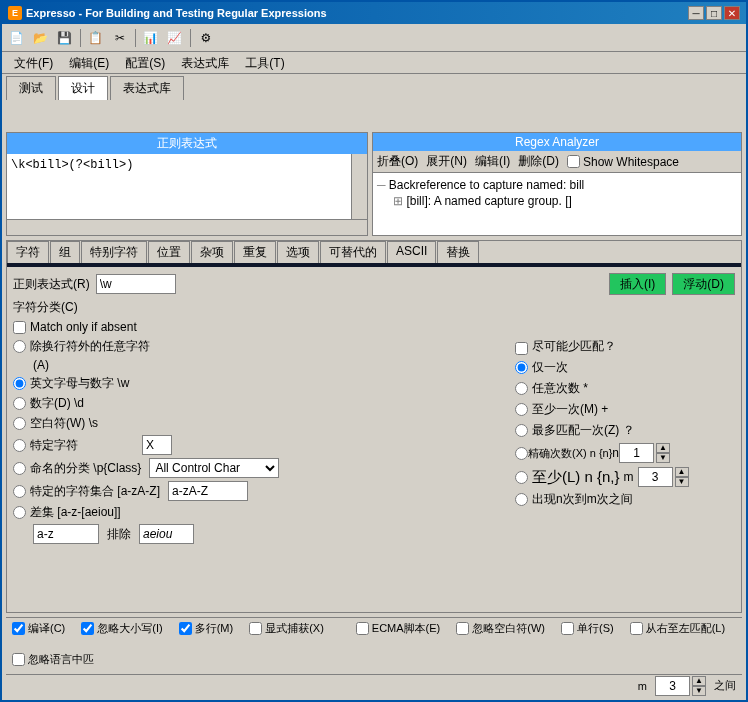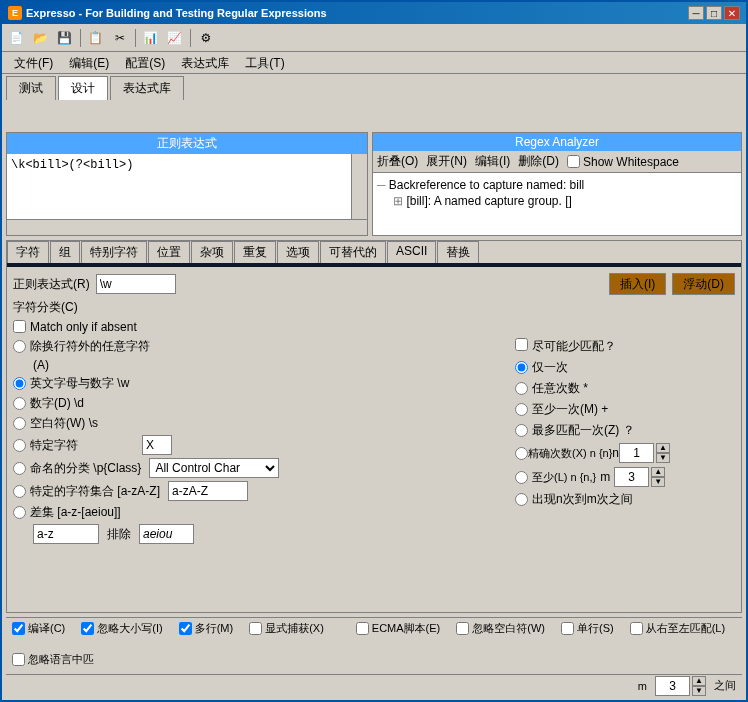--- a/index.html
+++ b/index.html
@@ -36,32 +36,32 @@
     .analyzer-tree { font-size: 12px; }
     .tree-item { padding: 1px 0; }
     .tree-indent { padding-left: 16px; }
     .checkbox-show { display: flex; align-items: center; gap: 3px; font-size: 12px; }
     
     .char-tabs { display: flex; gap: 0; border-bottom: 4px solid #0f172a; }
     .char-tab { padding: 2px 8px; background: #d4d0c8; border: 1px solid #808080; border-bottom: none; cursor: pointer; font-size: 12px; margin-right: 1px; }
     .char-tab.active { background: #d4d0c8; }
     .radio-item { display: flex; align-items: center; gap: 4px; font-size: 12px; }
     .radio-item input[type=radio] { margin: 0; }
-    .checkbox-item { display: flex; align-items: flex-start; gap: 4px; font-size: 12px; }
+    .checkbox-item { display: flex; align-items: flex-end; gap: 4px; font-size: 12px; }
     
     .input-field { border: 1px solid #808080; background: white; padding: 1px 3px; font-size: 12px; height: 20px; }
     
     .select-field { border: 1px solid #808080; background: white; padding: 1px; font-size: 12px; height: 20px; }
     
     .spinner-group { display: flex; align-items: center; gap: 2px; }
     .spinner-input { width: 35px; border: 1px solid #808080; padding: 1px 3px; font-size: 12px; height: 20px; text-align: center; background: white; }
     .spinner-btns { display: flex; flex-direction: column; }
     .spin-btn { width: 14px; height: 10px; background: #d4d0c8; border: 1px solid #808080; display: flex; align-items: center; justify-content: center; font-size: 8px; cursor: pointer; line-height: 1; }
     
-    .btn { background: #a16207; border: 1px solid #808080; padding: 2px 10px; font-size: 12px; cursor: pointer; height: 22px; }
+    .btn { background: #22c55e; border: 1px solid #808080; padding: 2px 10px; font-size: 12px; cursor: pointer; height: 22px; }
     
     .bottom-bar { background: #d4d0c8; border-top: 1px solid #808080; padding: 3px 6px; display: flex; align-items: center; gap: 16px; flex-wrap: wrap; }
     .bottom-item { display: flex; align-items: center; gap: 3px; font-size: 11px; }
     .bottom-item input[type=checkbox] { margin: 0; }
     
     .status-bar { background: #d4d0c8; border-top: 1px solid #808080; padding: 2px 6px; display: flex; align-items: center; justify-content: flex-end; gap: 8px; font-size: 11px; height: 22px; }
 
     .top-panels { display: flex; gap: 4px; }
     .left-top { flex: 1; display: flex; flex-direction: column; gap: 4px; }
     
@@ -293,21 +293,21 @@
                 <input type="text" class="spinner-input" value="1" style="">
                 <div class="spinner-btns">
                   <div class="spin-btn">▲</div>
                   <div class="spin-btn">▼</div>
                 </div>
               </div>
             </div>
 
             <div style="display:flex; align-items:center; gap:4px;">
               <input type="radio" name="quant" style="">
-              <span style="font-size:11px;">至少(L) n {n,}</span>
+              <span style="font-size:15px;">至少(L) n {n,}</span>
               <span>m</span>
               <div class="spinner-group">
                 <input type="text" class="spinner-input" value="3" style="">
                 <div class="spinner-btns">
                   <div class="spin-btn">▲</div>
                   <div class="spin-btn">▼</div>
                 </div>
               </div>
             </div>
 

